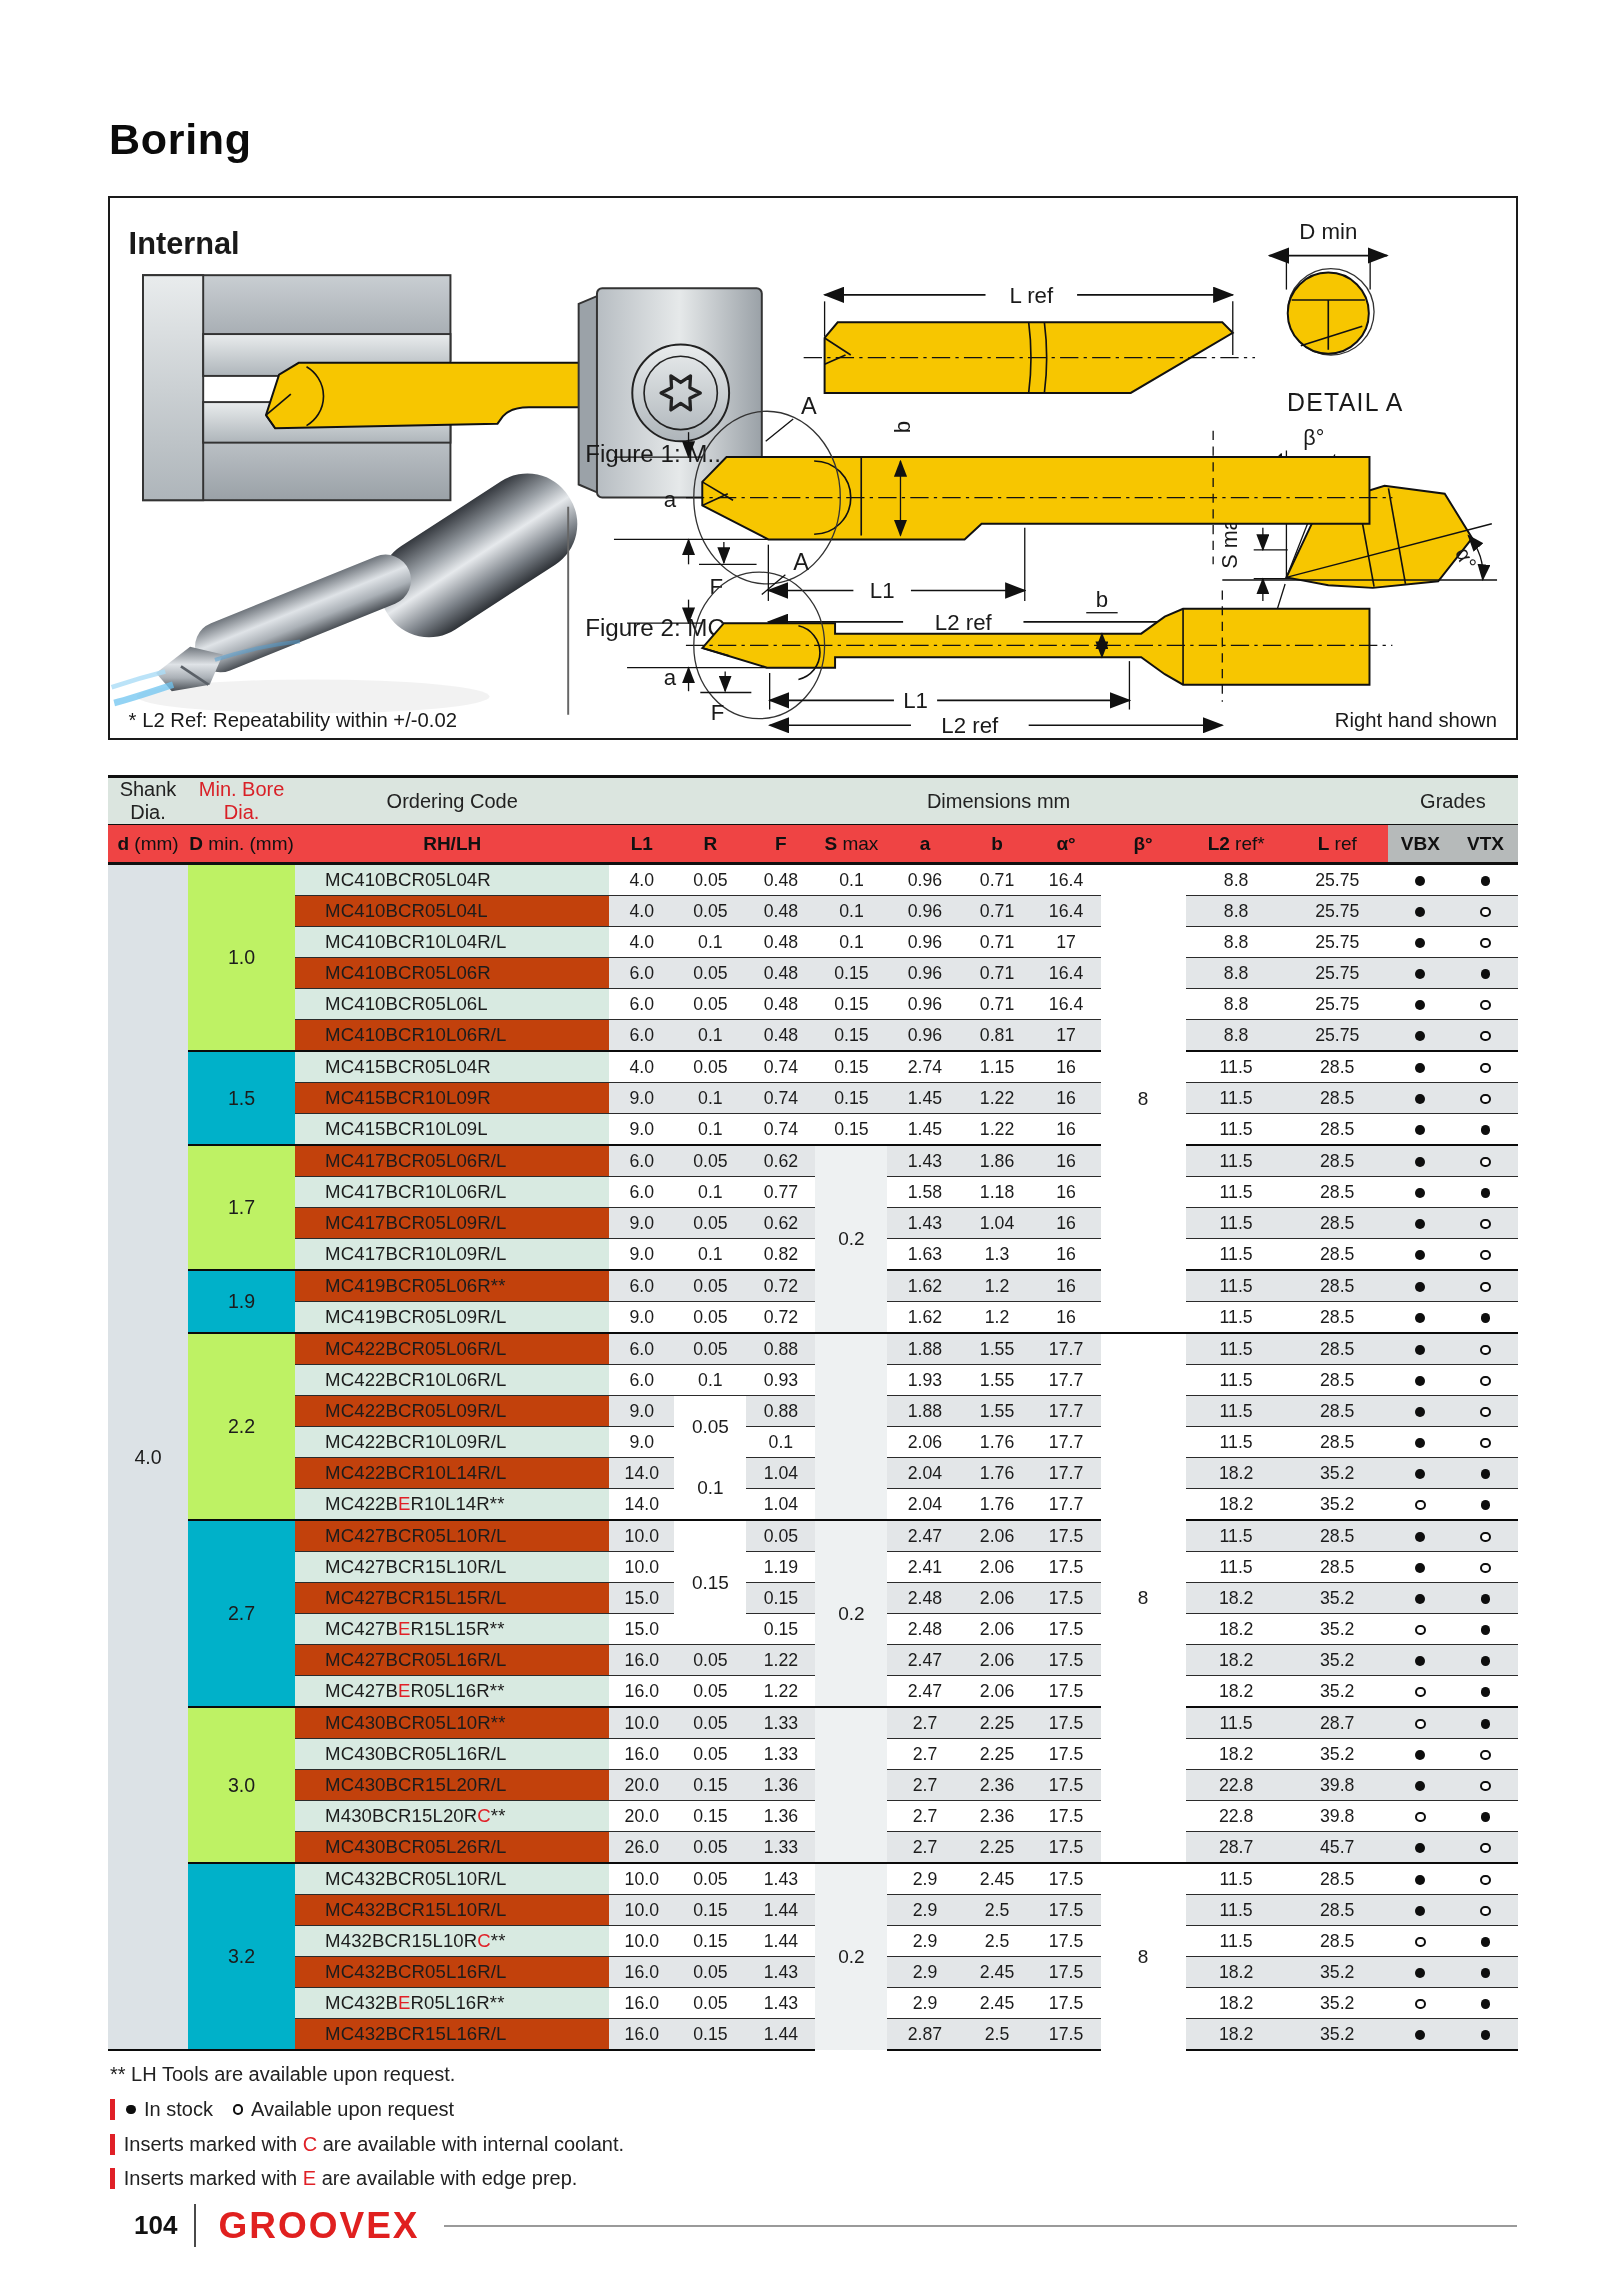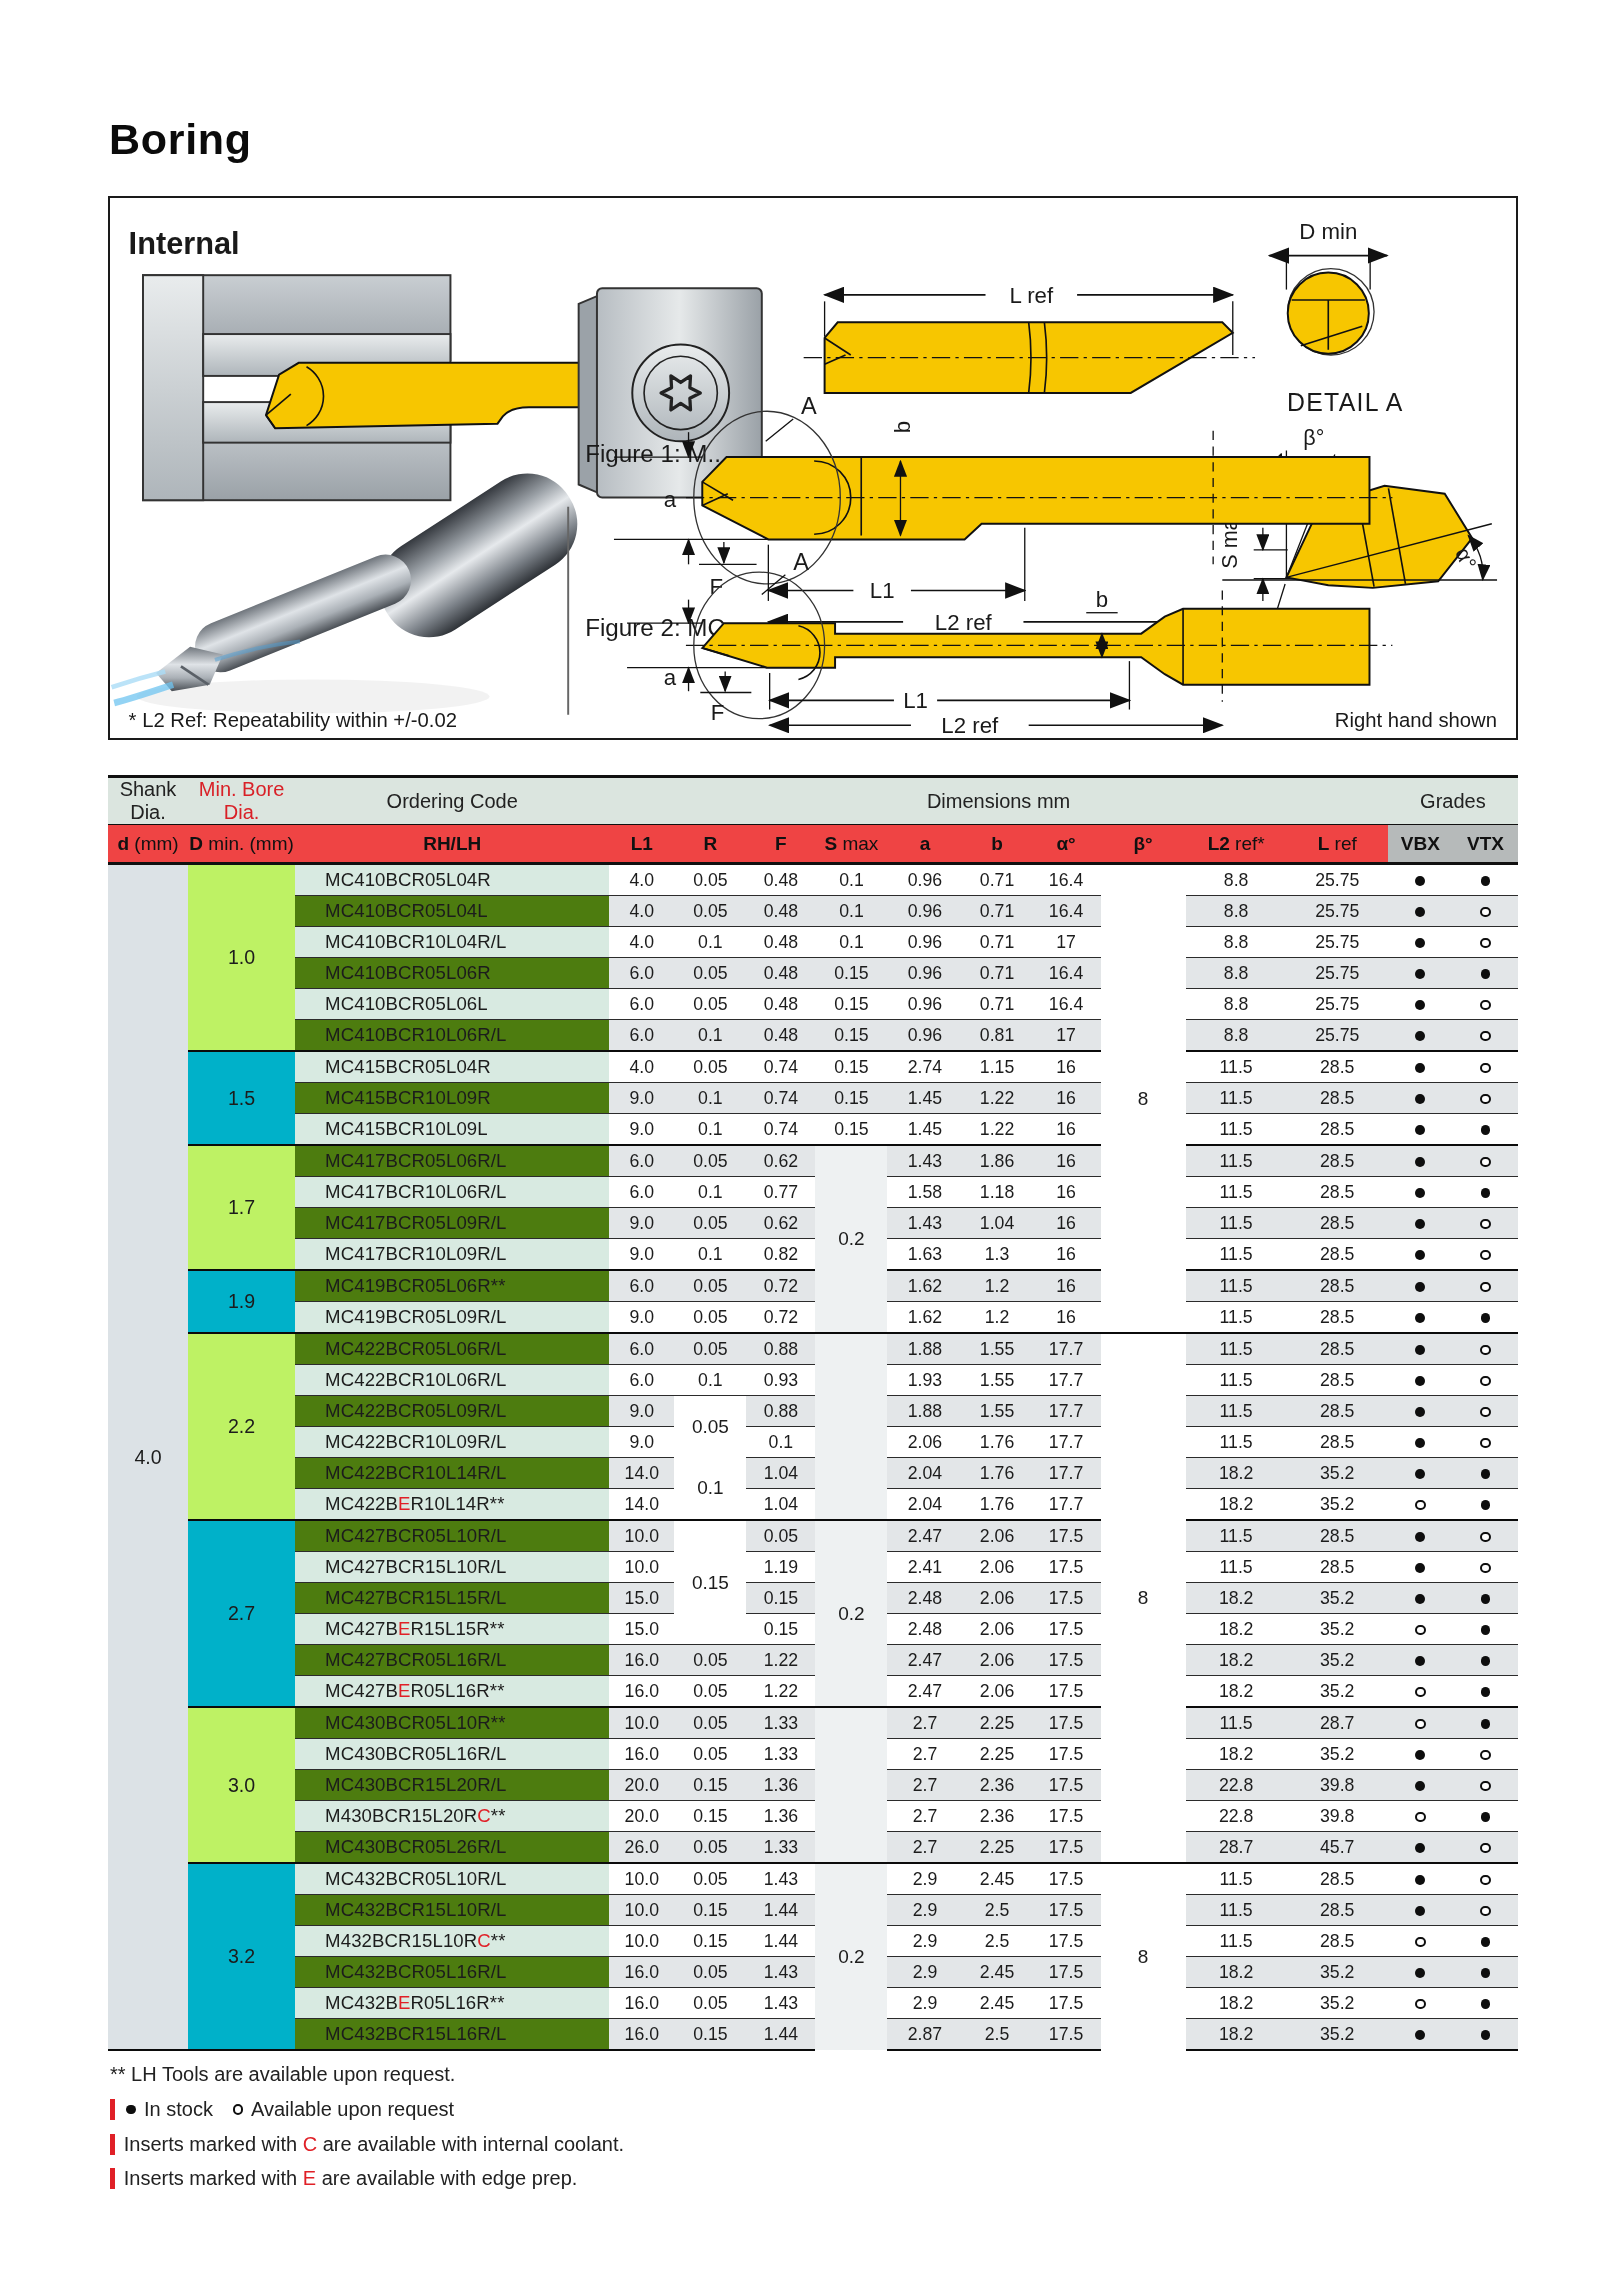--- a/index.html
+++ b/index.html
@@ -21,21 +21,21 @@
   thead tr.h2 th{background:#ef4444;height:37px;font-size:19px;font-weight:400;color:#111;
         border-bottom:3.3px solid #101010;}
   thead th .bld{font-weight:700;}
   thead tr.h2 th.gradecell{background:#b6baba;font-weight:700;}
   tbody td{height:30px;border-top:1.3px solid #2b2b2b;font-size:17.7px;color:#1c1c1c;background:#fff;}
   tbody tr.gstart td{border-top:2.6px solid #0b0b0b;}
   tbody td.nb{border-top:none;}
   tbody td.bb{border-bottom:2.6px solid #0b0b0b;}
   tbody tr.striped td.band{background:#e3e6e8;}
   tbody td.code{text-align:left;padding-left:30px;font-size:18.6px;letter-spacing:0.1px;background:#d8eae1;}
-  tbody tr.striped td.code{background:#4d7c0f;}
+  tbody tr.striped td.code{background:#c2410c;}
   tbody td.dcol{background:#dce2e6;font-size:19.6px;}
   tbody td.dmin{font-size:19.6px;}
   tbody td.dmin.light{background:#bef264;}
   tbody td.dmin.dark{background:#00b1c9;}
   tbody td.gap{background:#fff;font-size:19px;}
   tbody td.smerge{background:#eef1f2;}
   .red{color:#e02027;}
   .dot{display:inline-block;border-radius:50%;vertical-align:middle;}
   .dot.filled{width:9.8px;height:9.8px;background:#0e0e0e;}
   .dot.open{width:6.5px;height:6.5px;border:2px solid #0e0e0e;background:#fff;}
@@ -828,15 +828,21 @@
     <div class="fl">
       <span class="redbar"></span>
       <span><span>Inserts marked with </span><span class="red">C</span><span> are available with internal coolant.</span></span>
     </div>
     <div class="fl">
       <span class="redbar"></span>
       <span><span>Inserts marked with </span><span class="red">E</span><span> are available with edge prep.</span></span>
     </div>
   </div>
 
+  <div class="footer">
+    <span class="pageno">104</span>
+    <span class="vrule"></span>
+    <span class="logo">GROOVEX</span>
+    <span class="footer-line"></span>
+  </div>
 
 </div>
 
 
 </body></html>

